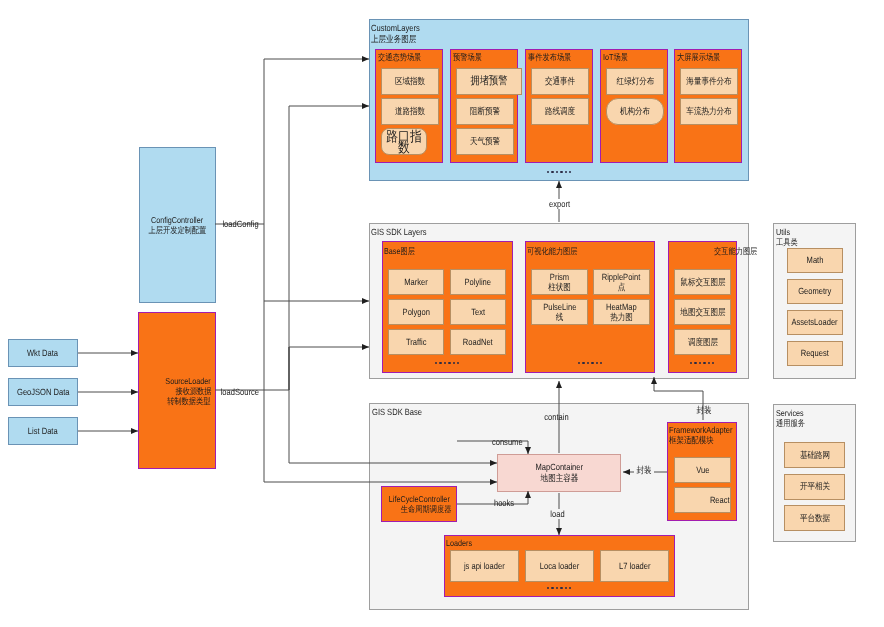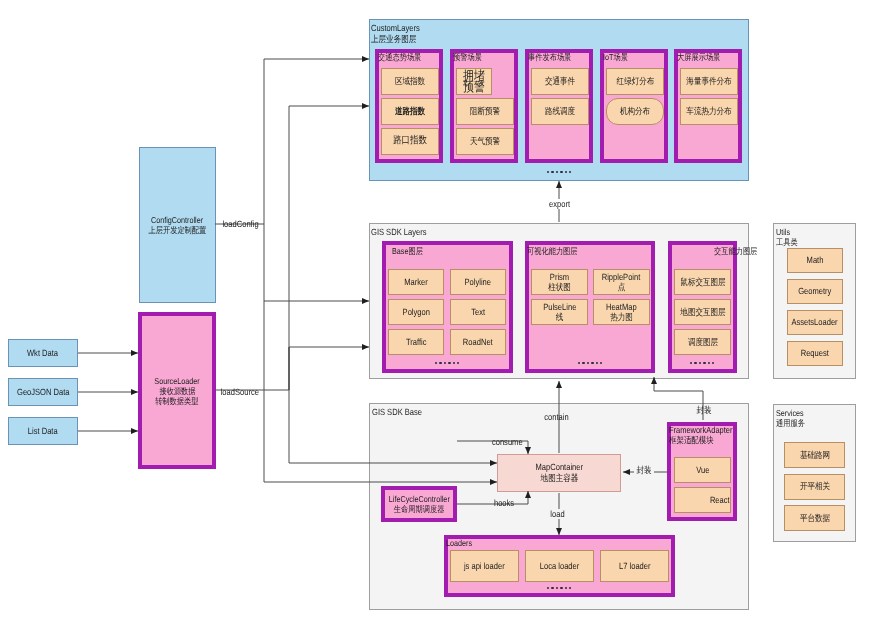--- a/index.html
+++ b/index.html
@@ -12,21 +12,21 @@
   .bx{position:absolute;box-sizing:border-box;}
   .cc{display:flex;align-items:center;justify-content:center;flex-direction:column;
       text-align:center;}
   
   .cc > span, .cc{letter-spacing:0;}
   .sq{display:inline-block;transform:scaleX(.84);transform-origin:center center;}
   .ttl{position:absolute;white-space:nowrap;font-size:9px;line-height:11px;
        text-align:left;}
   .ttl .sq{transform-origin:left center;}
   .blue  {background:#b0dbf0;border:1px solid #6a93b5;text-decoration:underline;}
-  .purple{background:#f9a8d4;border:4px solid #a21caf;}
+  .purple{background:#f97316;border:1px solid #a21caf;align-items:flex-end;}
   .orange{background:#f9d6ae;border:1px solid #b78f62;}
   .pink  {background:#f8d8d2;border:1px solid #cf9c96;}
   .grey  {background:#f4f4f4;border:1px solid #9e9e9e;}
 
   .elips{position:absolute;white-space:nowrap;line-height:0;font-size:0;
          color:transparent;}
   .elips i{display:inline-block;width:2.4px;height:2.4px;border-radius:50%;
            background:#2b2b45;margin-right:2px;vertical-align:top;}
 
   svg.wires{position:absolute;left:0;top:0;width:884px;height:627px;z-index:5;
@@ -67,30 +67,30 @@
       <div><span class="sq">上层业务图层</span></div>
     </div>
     <div class="bx purple" style="left:375px;top:49px;width:68px;height:114px;"></div>
     <div class="ttl" style="left:378px;top:52px;font-size:8.6px;line-height:10px;">
       <div><span class="sq">交通态势场景</span></div>
     </div>
     <div class="bx orange cc" style="left:381px;top:68px;width:58px;height:27px;font-size:9px;line-height:10.5px;">
       <span style="display: block;"><span class="sq">区域指数</span></span>
     </div>
     <div class="bx orange cc" style="left:381px;top:98px;width:58px;height:27px;font-size:9px;line-height:10.5px;">
-      <span style="display: block; font-weight: bold;"><span class="sq">道路指数</span></span>
-    </div>
-    <div class="bx orange cc" style="left:381px;top:128px;width:58px;height:27px;font-size:10px;line-height:10.5px;">
+      <span style="display: block;"><span class="sq">道路指数</span></span>
+    </div>
+    <div class="bx orange cc" style="left:381px;top:128px;width:46px;height:27px;font-size:14px;line-height:10.5px;border-radius:8px;">
       <span style="display: block;"><span class="sq">路口指数</span></span>
     </div>
     <div class="bx purple" style="left:450px;top:49px;width:68px;height:114px;"></div>
     <div class="ttl" style="left:453px;top:52px;font-size:8.6px;line-height:10px;">
       <div><span class="sq">预警场景</span></div>
     </div>
-    <div class="bx orange cc" style="left:456px;top:68px;width:36px;height:27px;font-size:13px;line-height:10.5px;">
+    <div class="bx orange cc" style="left:456px;top:68px;width:66px;height:27px;font-size:11px;line-height:10.5px;">
       <span style="display: block;"><span class="sq">拥堵预警</span></span>
     </div>
     <div class="bx orange cc" style="left:456px;top:98px;width:58px;height:27px;font-size:9px;line-height:10.5px;">
       <span style="display: block;"><span class="sq">阻断预警</span></span>
     </div>
     <div class="bx orange cc" style="left:456px;top:128px;width:58px;height:27px;font-size:9px;line-height:10.5px;">
       <span style="display: block;"><span class="sq">天气预警</span></span>
     </div>
     <div class="bx purple" style="left:525px;top:49px;width:68px;height:114px;"></div>
     <div class="ttl" style="left:528px;top:52px;font-size:8.6px;line-height:10px;">
@@ -121,21 +121,21 @@
     </div>
     <div class="bx orange cc" style="left:680px;top:98px;width:58px;height:27px;font-size:9px;line-height:10.5px;">
       <span style="display: block;"><span class="sq">车流热力分布</span></span>
     </div>
     <div class="elips" style="left:547px;top:171px;"><i></i><i></i><i></i><i></i><i></i><i></i></div>
     <div class="bx grey" style="left:369px;top:223px;width:380px;height:156px;"></div>
     <div class="ttl" style="left:371px;top:227px;font-size:9px;line-height:11px;">
       <div><span class="sq">GIS SDK Layers</span></div>
     </div>
     <div class="bx purple" style="left:382px;top:241px;width:131px;height:132px;"></div>
-    <div class="ttl" style="left:384px;top:246px;font-size:8.6px;line-height:10px;margin-left:8px;">
+    <div class="ttl" style="left:384px;top:246px;font-size:8.6px;line-height:10px;">
       <div><span class="sq">Base图层</span></div>
     </div>
     <div class="bx orange cc" style="left:388px;top:269px;width:56px;height:26px;font-size:9px;line-height:10.5px;">
       <span style="display: block;"><span class="sq">Marker</span></span>
     </div>
     <div class="bx orange cc" style="left:450px;top:269px;width:56px;height:26px;font-size:9px;line-height:10.5px;">
       <span style="display: block;"><span class="sq">Polyline</span></span>
     </div>
     <div class="bx orange cc" style="left:388px;top:299px;width:56px;height:26px;font-size:9px;line-height:10.5px;">
       <span style="display: block;"><span class="sq">Polygon</span></span>

